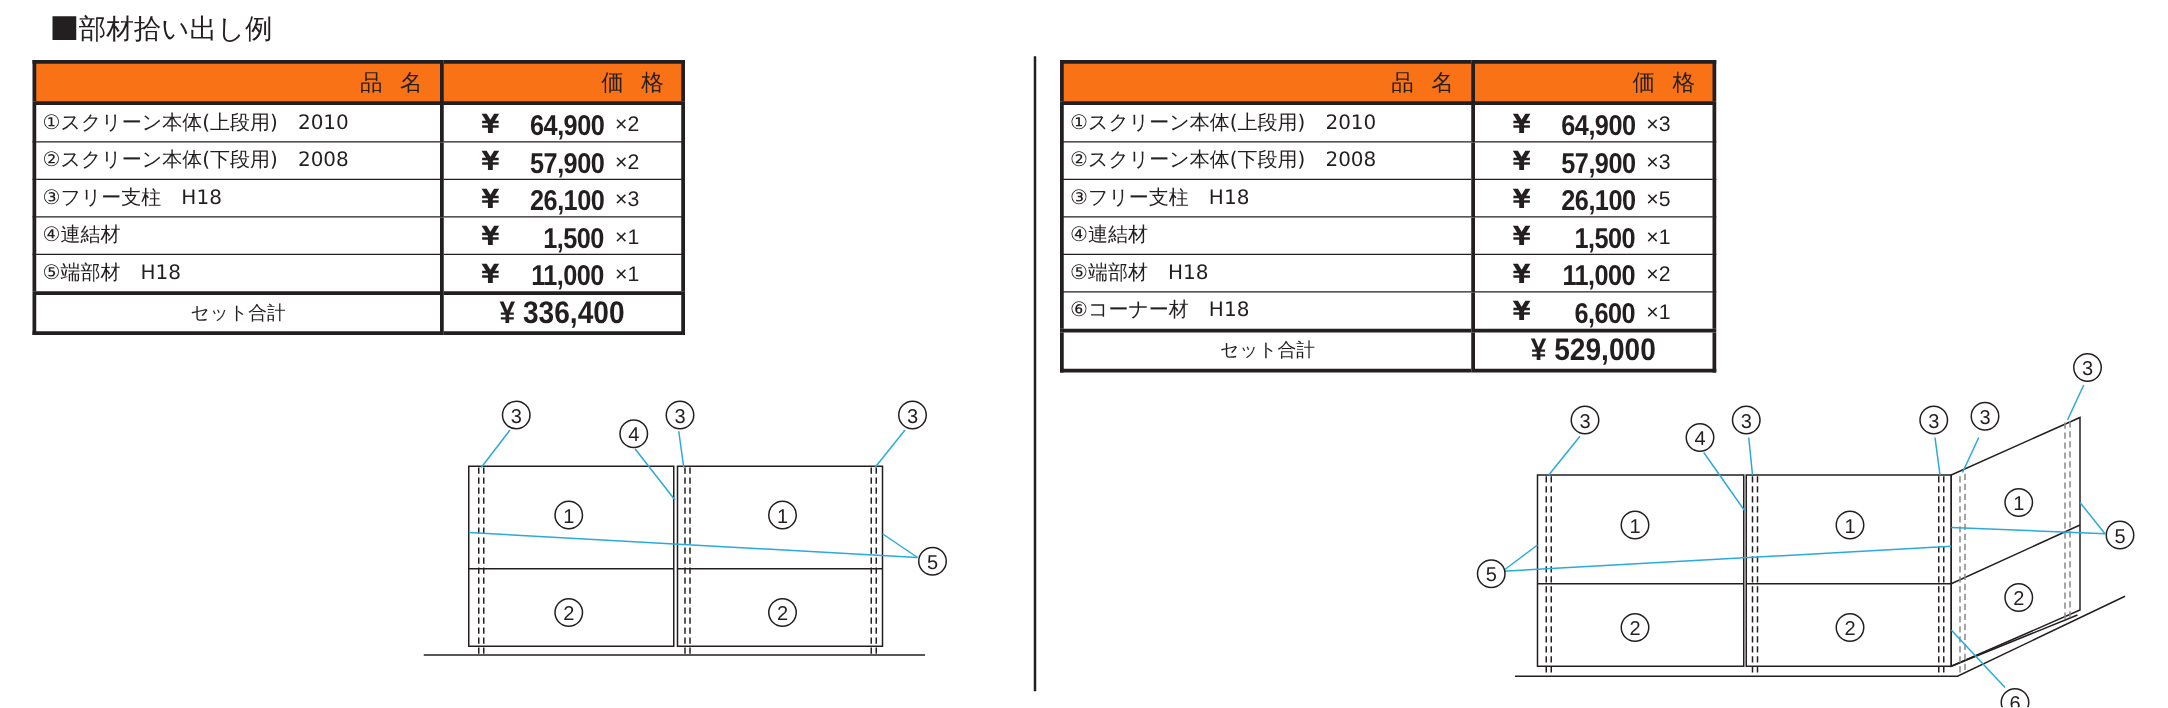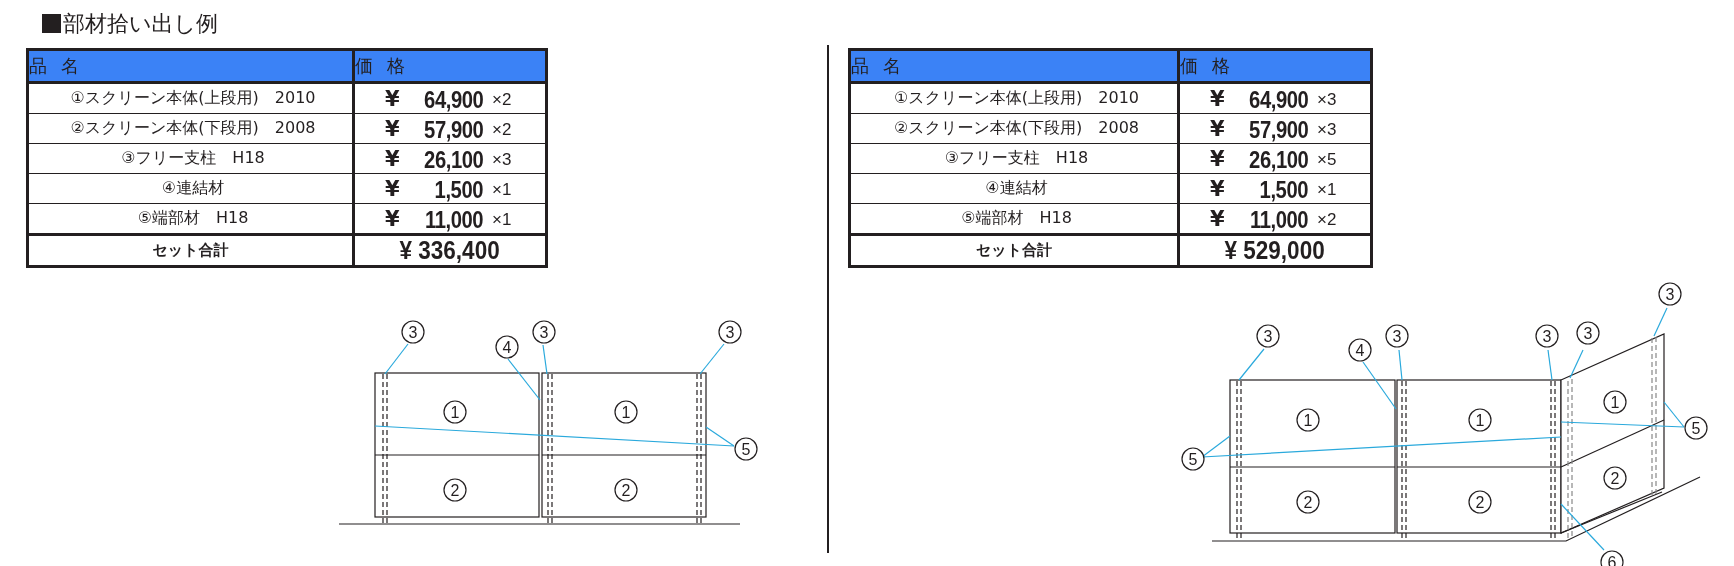--- a/index.html
+++ b/index.html
@@ -2,28 +2,28 @@
 <html><head>
 <meta charset="utf-8">
 <style>
   html, body { margin:0; padding:0; background:#ffffff; }
   body { width:1734px; height:566px; position:relative; overflow:hidden;
          font-family:"DejaVu Sans","Liberation Sans",sans-serif; color:#231f20; }
   .title { position:absolute; left:42px; top:9px; font-size:22px; line-height:30px; letter-spacing:0px; }
   .title .sq { display:inline-block; width:19px; height:19px; background:#231f20; vertical-align:-2px; margin-right:2px; }
   table.parts { position:absolute; border-collapse:collapse; border:3px solid #231f20; table-layout:fixed; }
   table.parts td, table.parts th { border:1px solid #231f20; padding:0; height:29px; }
-  table.parts th { background:#3b82f6; font-weight:normal; font-size:18px; letter-spacing:14px; text-align:left; height:30px; border-bottom:3px solid #231f20; }
-  table.parts td.name { font-size:16px; padding-left:5px; white-space:pre; text-align:center; }
+  table.parts th { background:#f97316; font-weight:normal; font-size:18px; letter-spacing:14px; text-align:right; height:30px; border-bottom:3px solid #231f20; }
+  table.parts td.name { font-size:16px; padding-left:5px; white-space:pre; text-align:left; }
   table.parts td.price { font-size:21px; font-weight:bold; white-space:nowrap; position:relative; }
   table.parts .c1 { border-right:3px solid #231f20; }
   .yen { position:absolute; left:30px; top:3px; font-weight:bold; }
   .amt { position:absolute; right:62px; top:3px; font-family:"Liberation Sans",sans-serif; font-weight:bold; font-size:23px; letter-spacing:-0.5px; transform:scaleX(0.88); transform-origin:right; }
   .qty { position:absolute; left:137px; top:6px; font-family:"Liberation Sans",sans-serif; font-weight:normal; font-size:17px; }
-  tr.total td { border-top:3px solid #231f20; height:28px;font-weight:bold; }
+  tr.total td { border-top:3px solid #231f20; height:28px; }
   tr.total td.tlabel { text-align:center; font-size:15px; }
   tr.total td.tprice { text-align:center; font-family:"Liberation Sans",sans-serif; font-weight:bold; font-size:25px; }
   tr.total td.tprice span.tp { display:inline-block; transform:scaleX(0.9); }
   .divider { position:absolute; left:827px; top:45px; width:2px; height:508px; background:#231f20; }
   svg.diagram { position:absolute; left:0; top:0; }
   .cn { font-family:"Liberation Sans",sans-serif; font-size:16px; fill:#231f20; }
 </style>
 </head>
 <body>
 
@@ -129,20 +129,28 @@
           <span class="amt">1,500</span>
           <span class="qty">×1</span>
         </td>
   </tr>
   <tr>
     <td class="name c1">⑤端部材　H18</td>
     <td class="price">
           <span class="yen">¥</span>
           <span class="amt">11,000</span>
           <span class="qty">×2</span>
+        </td>
+  </tr>
+  <tr>
+    <td class="name c1">⑥コーナー材　H18</td>
+    <td class="price">
+          <span class="yen">¥</span>
+          <span class="amt">6,600</span>
+          <span class="qty">×1</span>
         </td>
   </tr>
   <tr class="total">
     <td class="tlabel c1">セット合計</td>
     <td class="tprice"><span class="tp">¥ 529,000</span></td>
   </tr>
 </tbody>
   </table>
 
 <svg class="diagram" width="1734" height="566" viewBox="0 0 1734 566">

